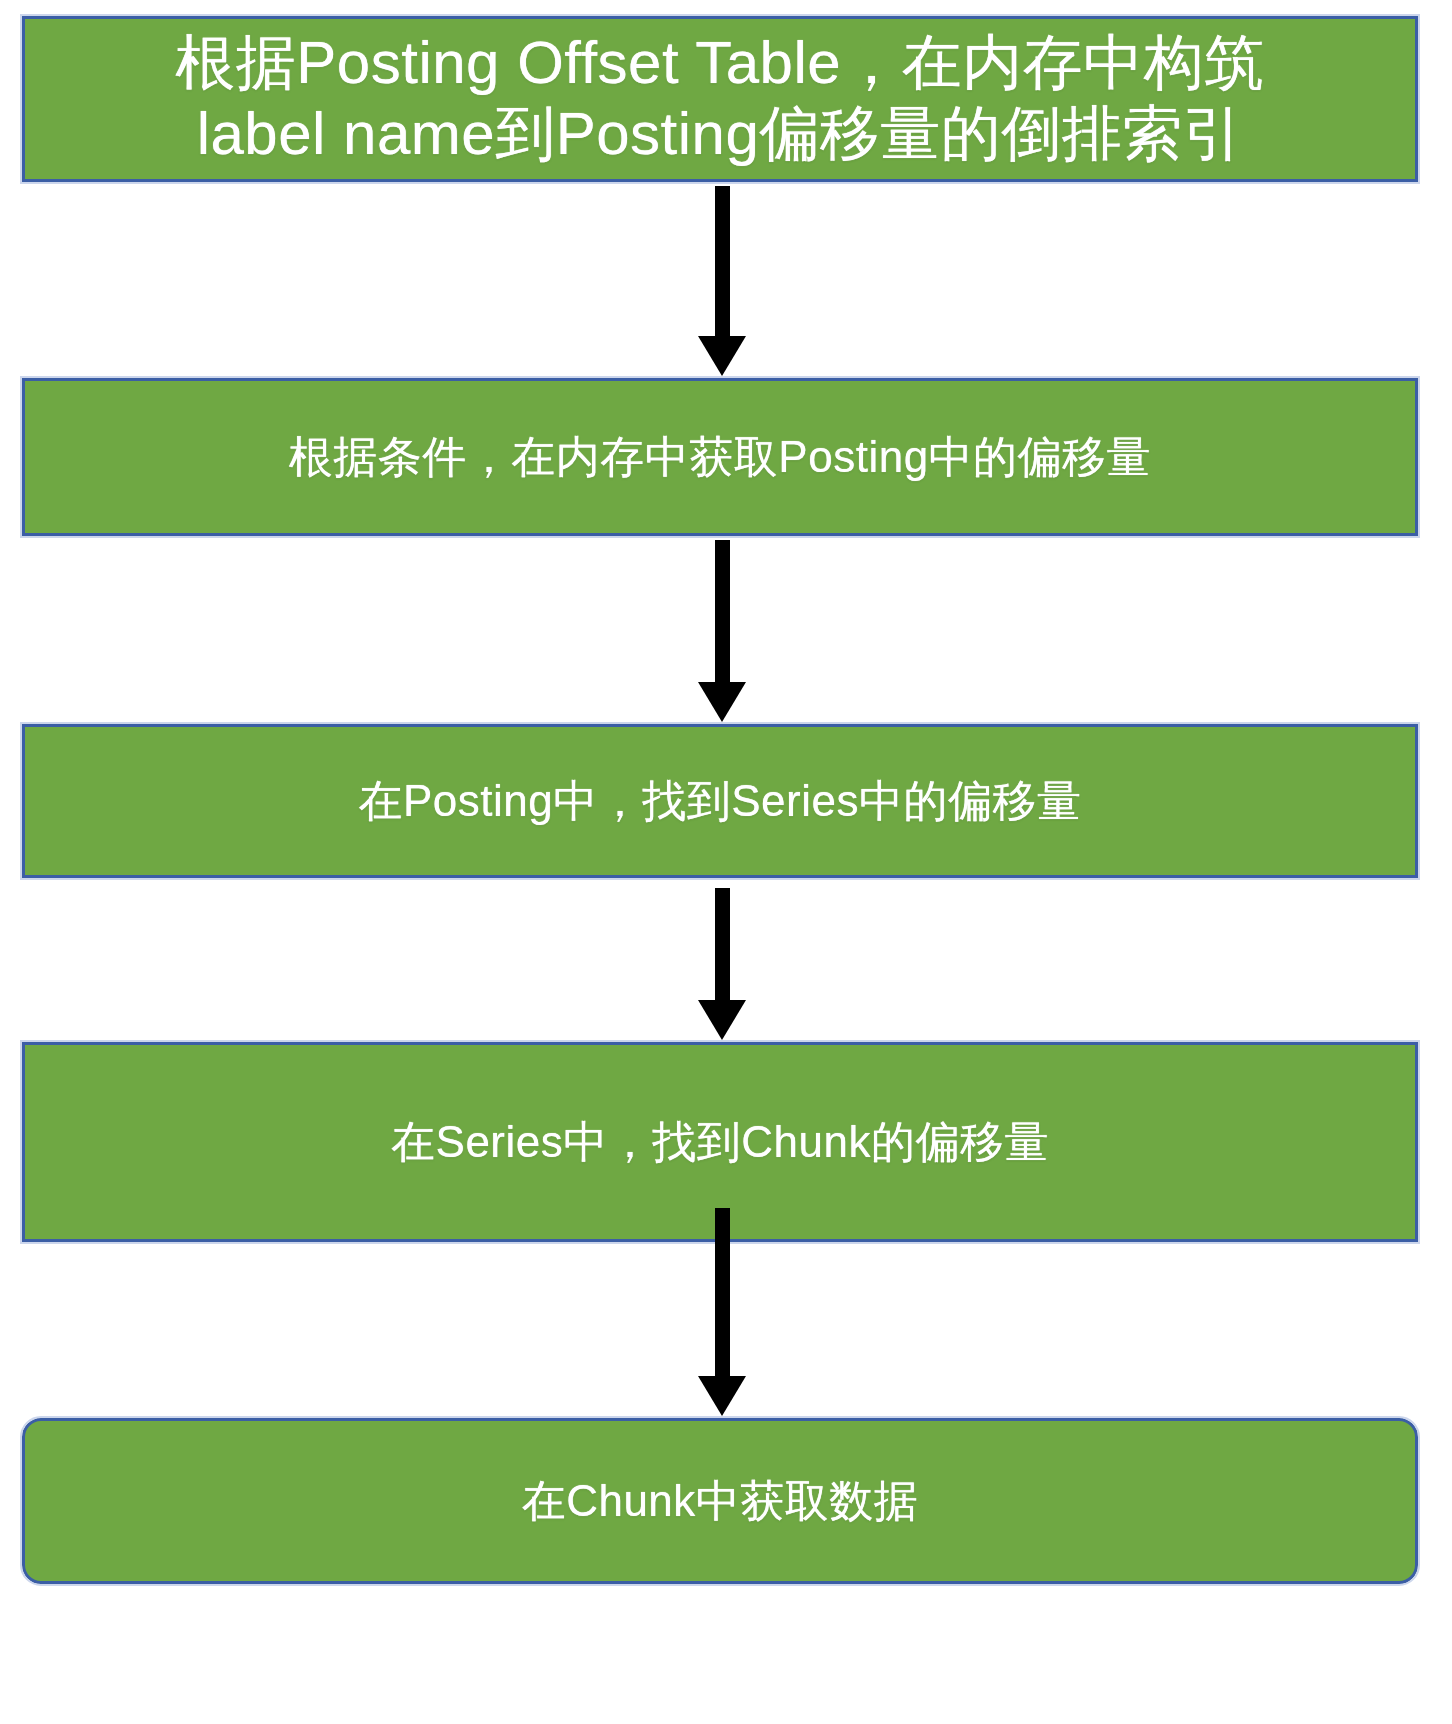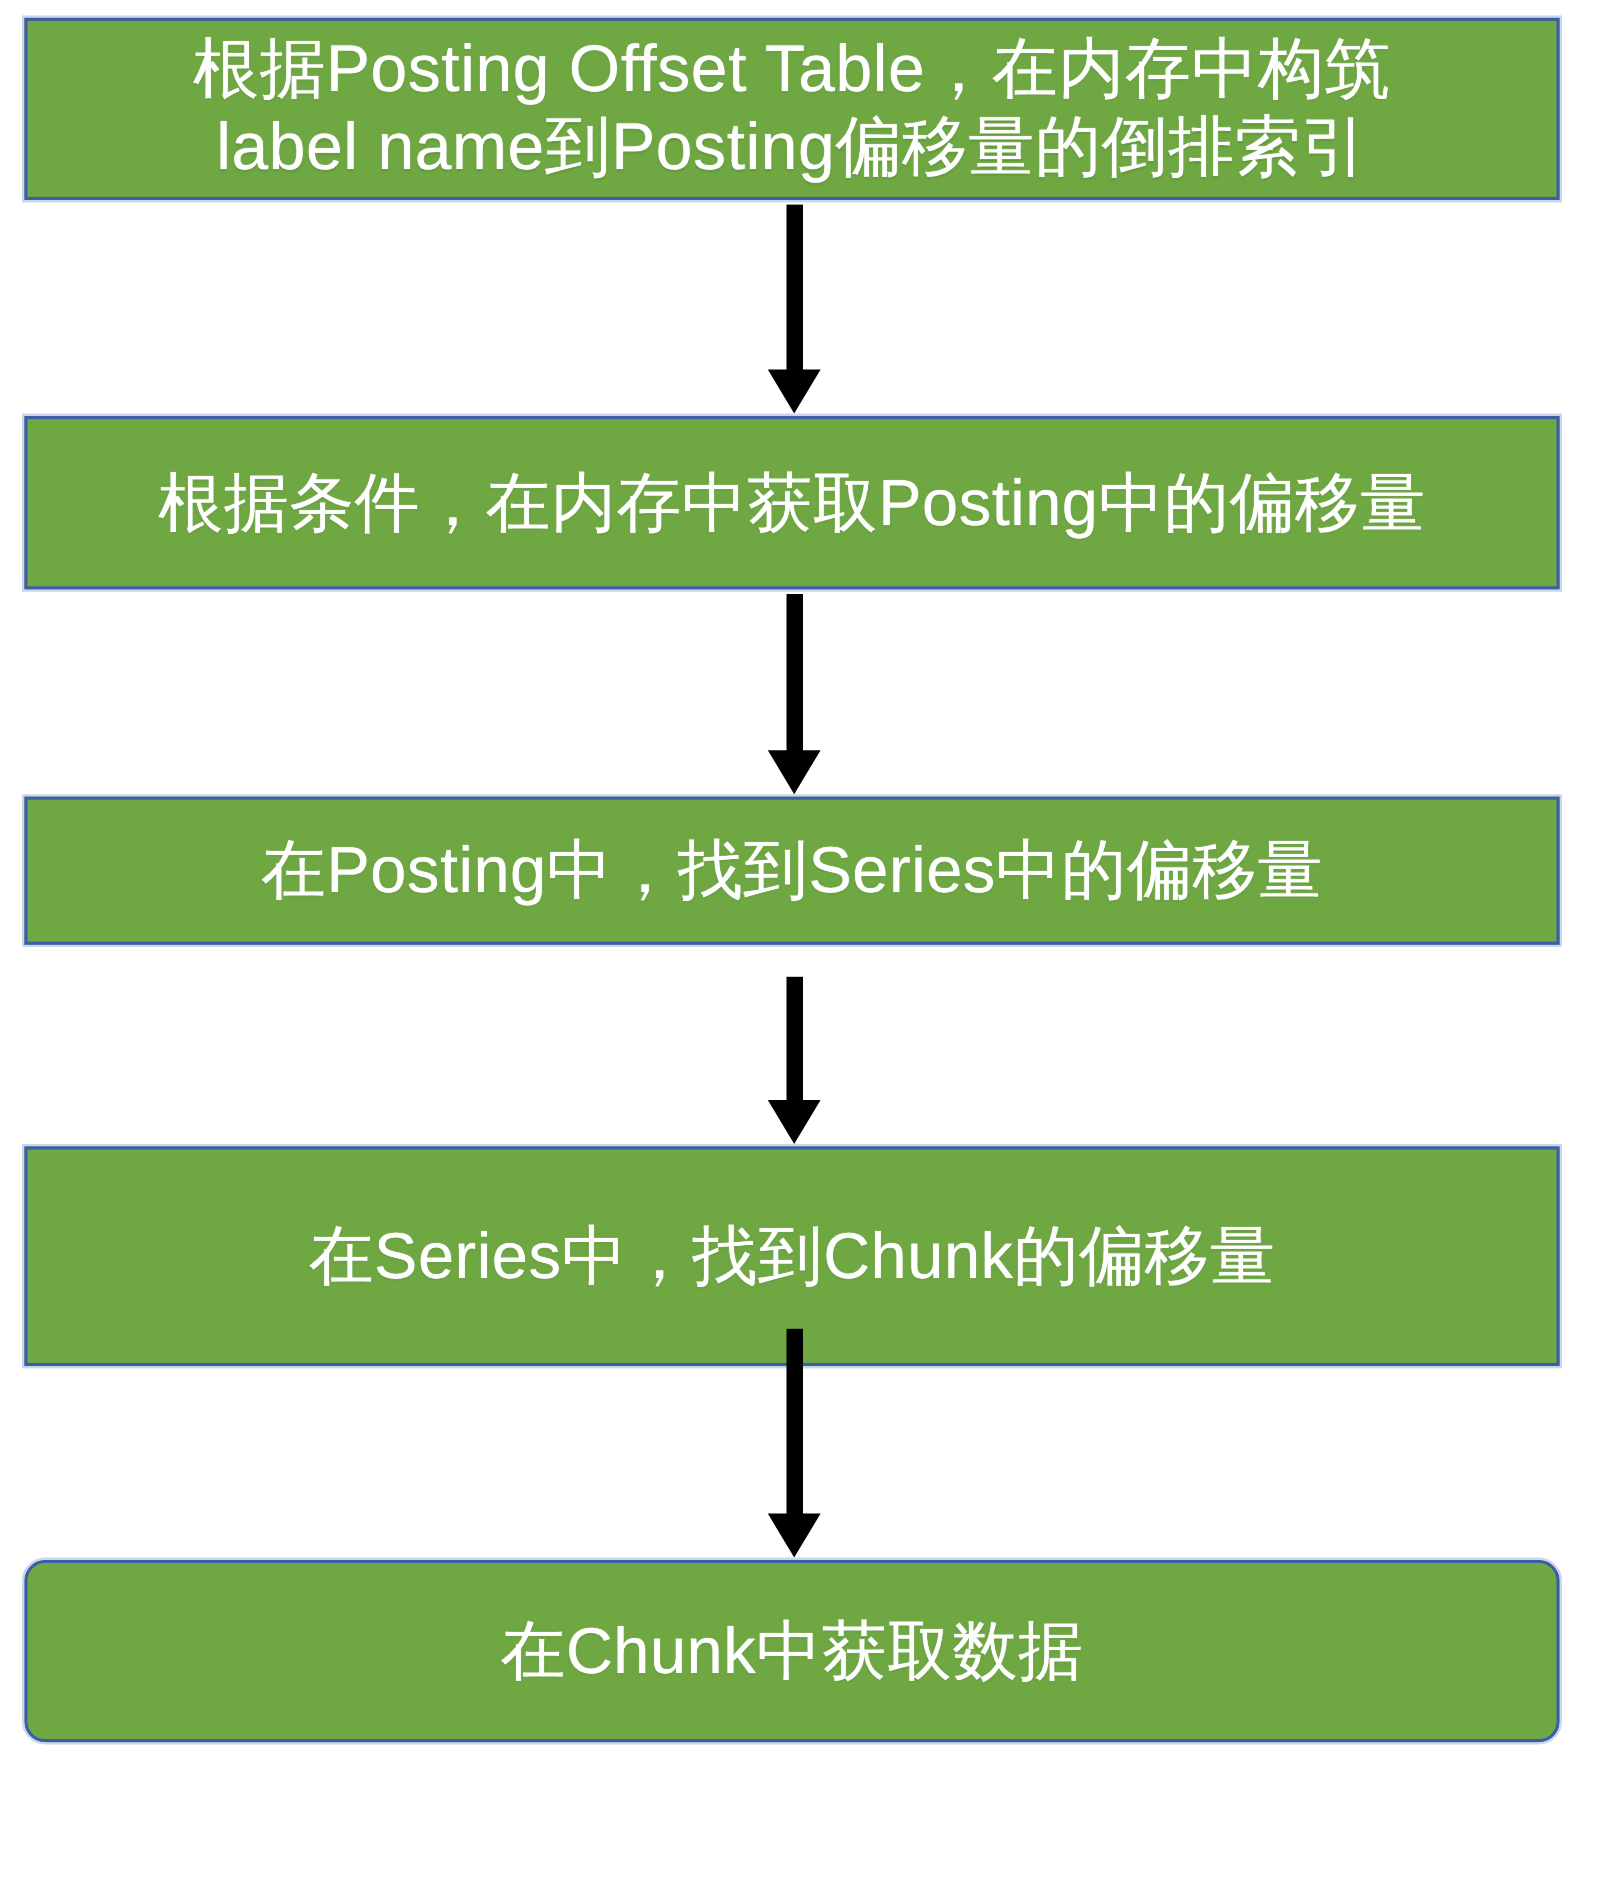--- a/index.html
+++ b/index.html
@@ -33,34 +33,34 @@
     display: flex;
     align-items: center;
     justify-content: center;
     text-align: center;
   }
 
   .flow-node .node-label {
     color: #ffffff;
     font-family: "Liberation Sans", sans-serif;
     font-weight: 400;
-    font-size: 59px;
+    font-size: 44px;
     line-height: 1.12;
     letter-spacing: 0.5px;
     white-space: pre-line;
     text-shadow:
        0 0 1px rgba(255,255,255,0.95),
        0 1px 2px rgba(60,110,30,0.35);
     padding: 0 18px;
   }
 
   
   #node-1 { top: 16px;   height: 166px; }
   #node-2 { top: 378px;  height: 158px; }
-  #node-3 { top: 724px;  height: 135px; }
+  #node-3 { top: 724px;  height: 154px; }
   #node-4 { top: 1042px; height: 200px; }
   #node-5 { top: 1418px; height: 166px; border-radius: 19px; }
 
   #node-1 .node-label { font-size: 60px; line-height: 1.18; }
 
   
   .flow-arrow {
     position: absolute;
     left: 698px;
     width: 48px;

